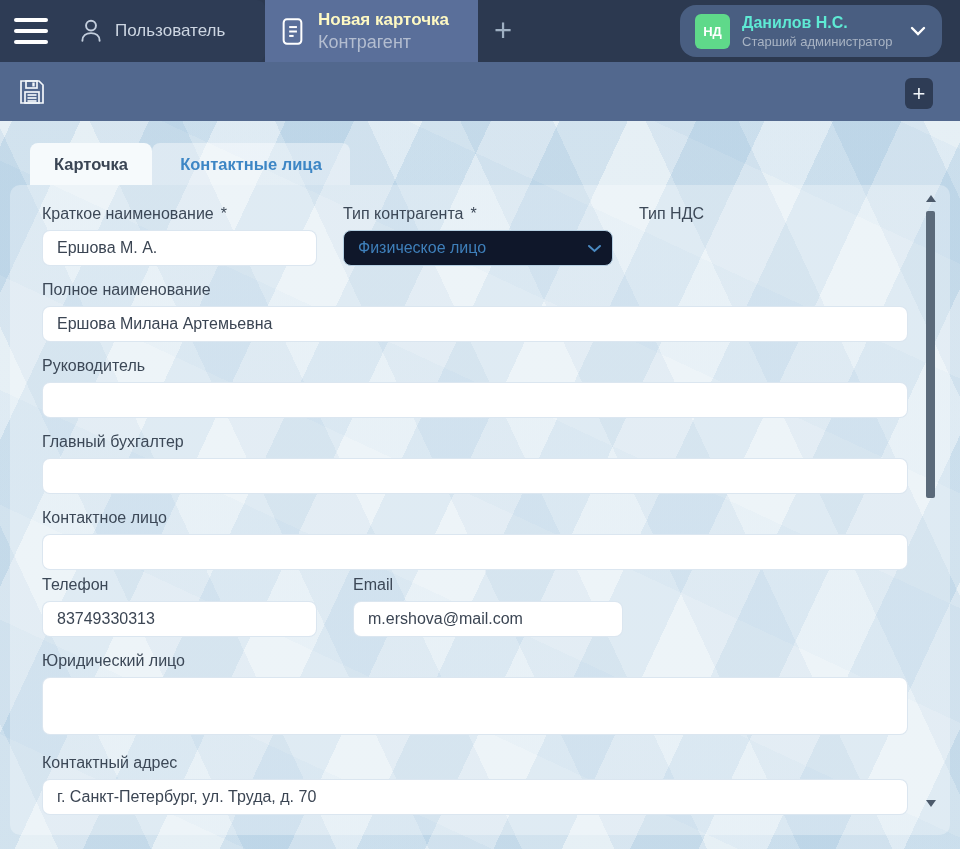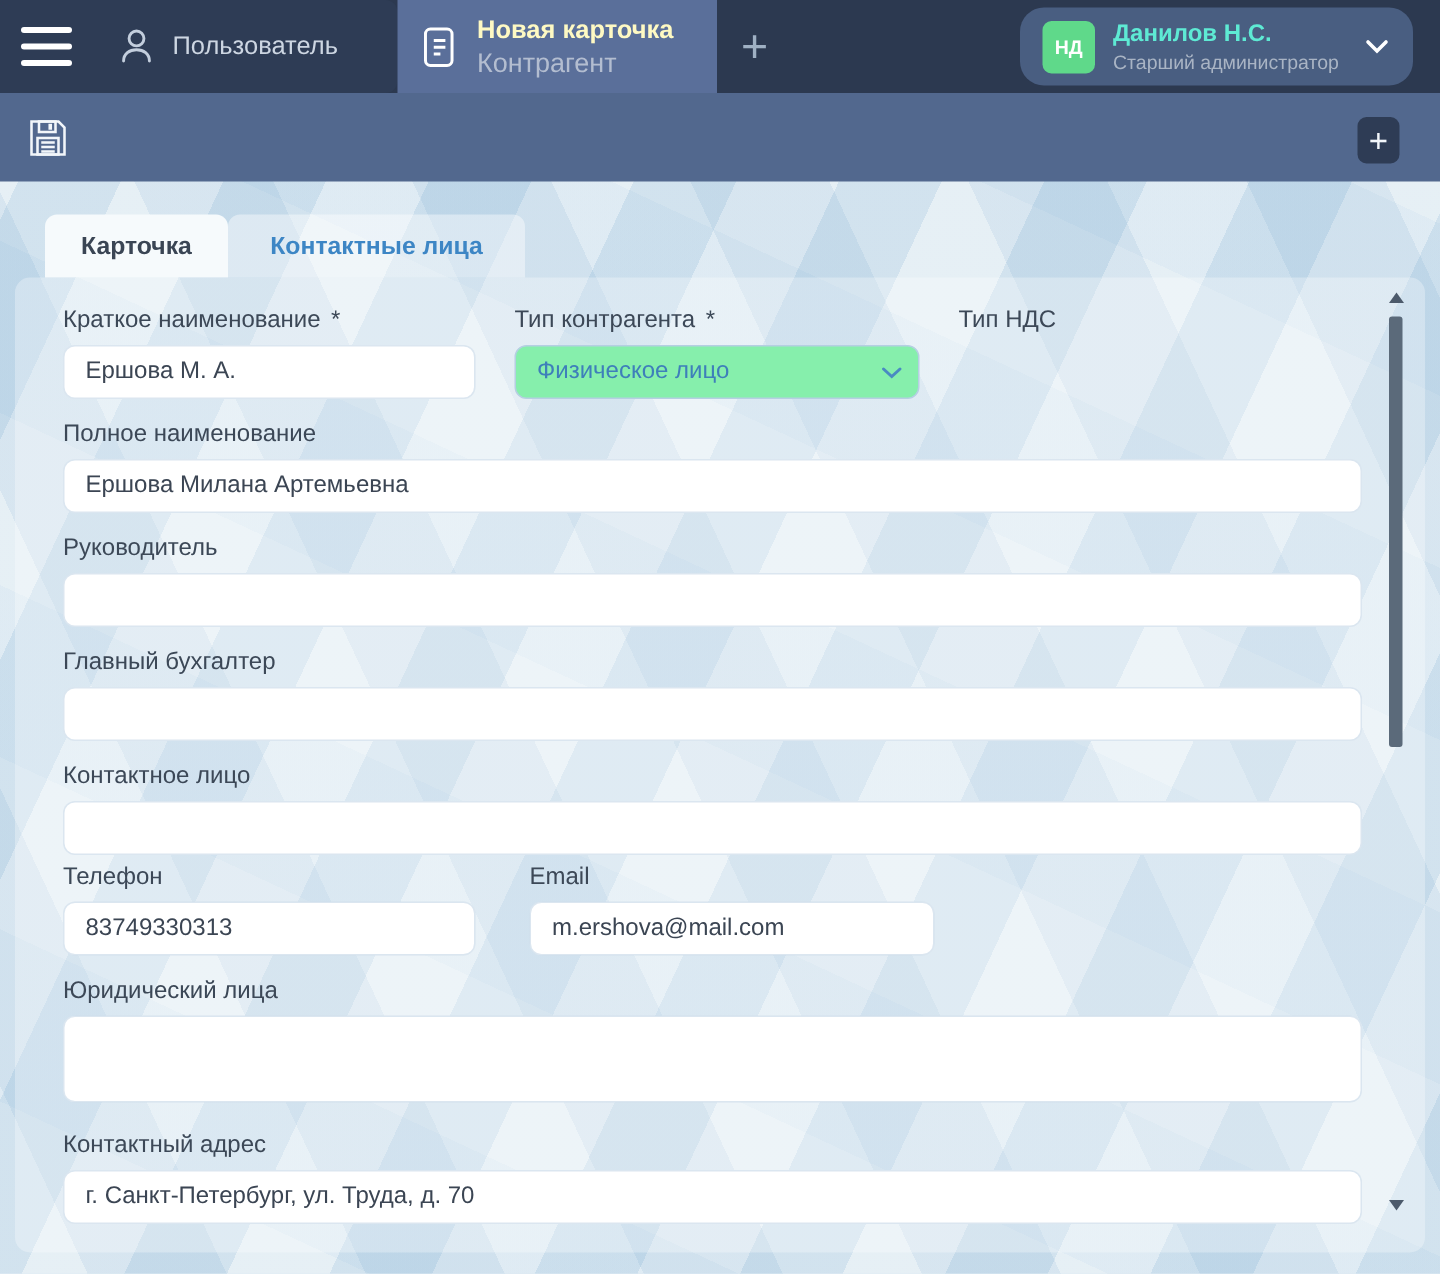--- a/index.html
+++ b/index.html
@@ -62,21 +62,21 @@
   .flabel:first-child { margin-top:6px; }
   .flabel .req { color:#3c4857; margin-left:7px; }
   .row3 { display:grid; grid-template-columns:275px 270px 1fr; column-gap:26px; }
   .row2 { display:grid; grid-template-columns:275px 270px; column-gap:26px;gap:36px; }
   input.fld, textarea.fld {
     width:100%; height:36px; border:1px solid rgba(190,210,228,.55); border-radius:8px;
     background:#ffffff; color:#3b4553; font-size:16px; padding:0 14px;
     font-family:"Liberation Sans","DejaVu Sans",sans-serif; outline:none;
   }
   textarea.fld { height:58px; padding-top:8px; resize:none; }
-  .select { height:36px; border:1px solid #b5cfe2; border-radius:8px; background:#86efac;
+  .select { height:36px; border:1px solid #b5cfe2; border-radius:8px; background:#0f172a;
             display:flex; align-items:center; justify-content:space-between; padding:0 10px 0 14px;
             color:#3e7fba; font-size:16px; cursor:pointer; }
   .select .chev { flex:0 0 auto; }
 
   
   .scrollbar { position:absolute; top:64px; right:24px; width:11px; height:650px; z-index:6; }
   .scroll-up { position:absolute; top:10px; left:1px; width:0; height:0;
                border-left:5px solid transparent; border-right:5px solid transparent;
                border-bottom:7px solid #4c5a6b; cursor:pointer; }
   .scroll-thumb { position:absolute; top:26px; left:1px; width:9px; height:287px; background:#5b6a7a;
@@ -219,21 +219,21 @@
       <div>
         <span class="flabel"><span>Телефон</span></span>
         <input class="fld" type="text" value="83749330313" style="">
       </div>
       <div>
         <span class="flabel"><span>Email</span></span>
         <input class="fld" type="text" value="m.ershova@mail.com" style="">
       </div>
     </div>
 
-    <span class="flabel"><span>Юридический лица</span></span>
+    <span class="flabel"><span>Юридический лицо</span></span>
     <textarea class="fld" style=""></textarea>
 
     <span class="flabel"><span>Контактный адрес</span></span>
     <input class="fld" type="text" value="г. Санкт-Петербург, ул. Труда, д. 70" style="">
   </div>
 
   <div class="scrollbar">
     <div class="scroll-up"></div>
     <div class="scroll-thumb"></div>
     <div class="scroll-down"></div>

